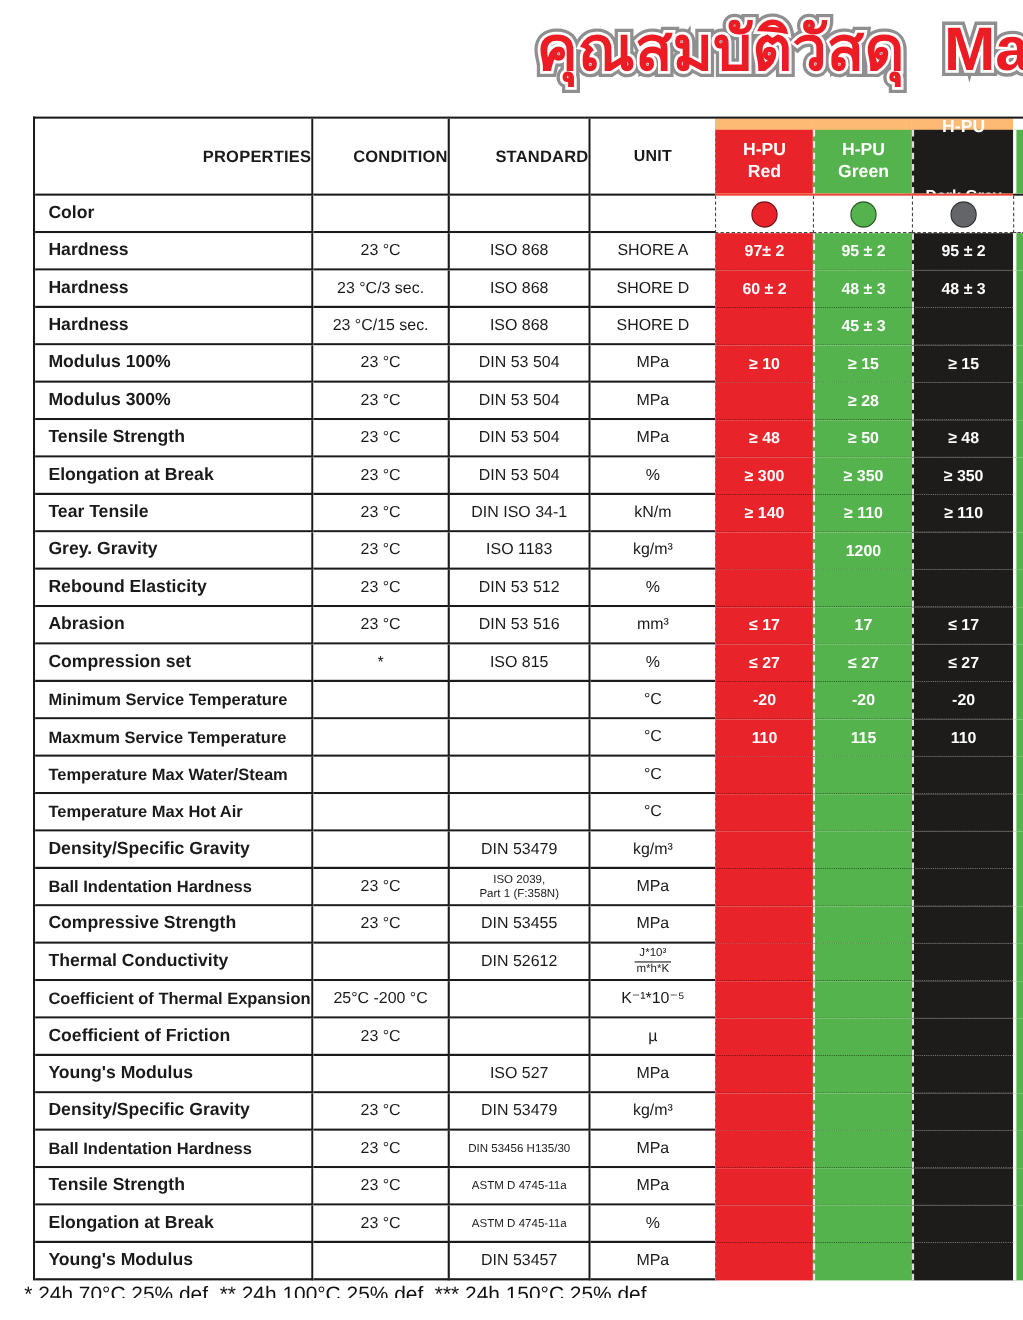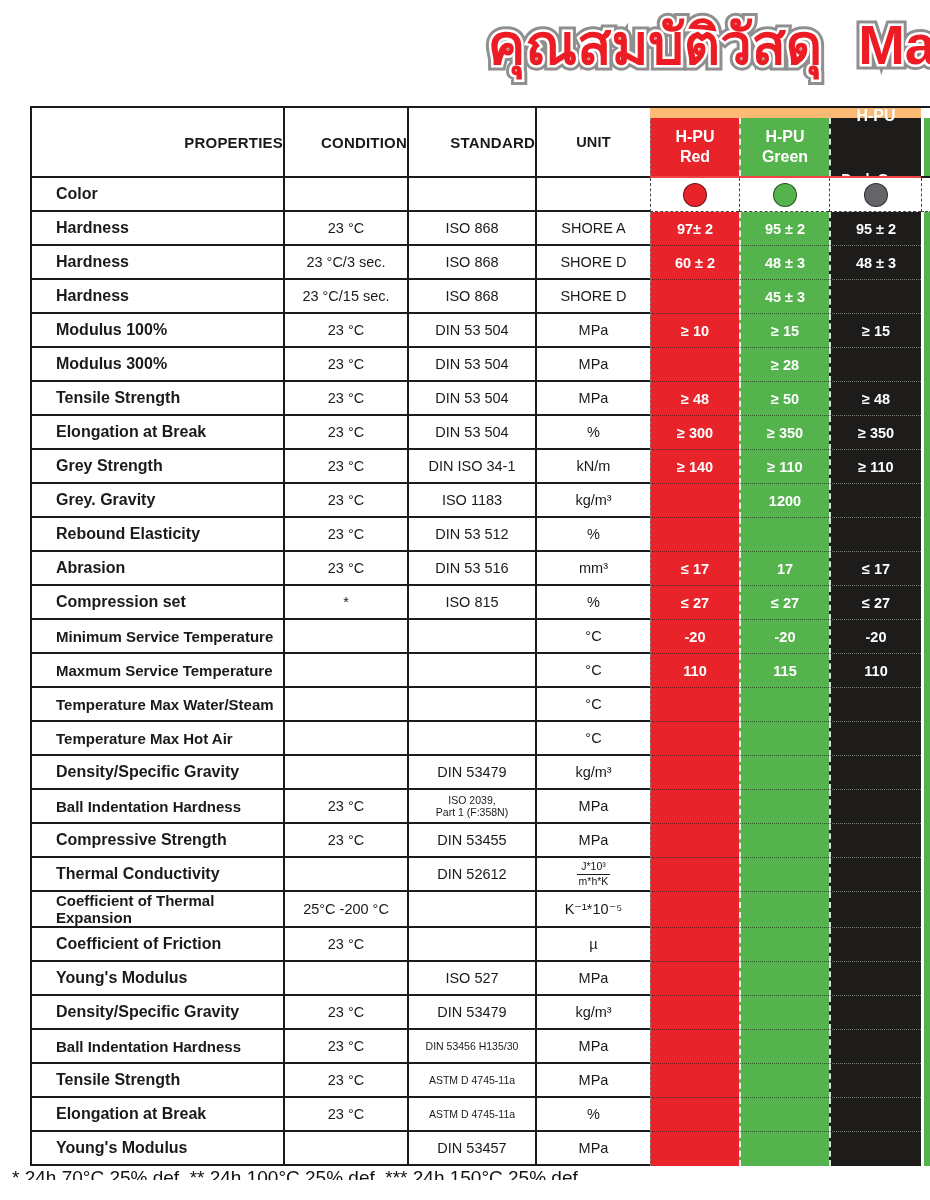--- a/index.html
+++ b/index.html
@@ -20,21 +20,21 @@
   table.props{position:absolute;left:30px;top:106px;width:900px;
         border-collapse:separate;border-spacing:0;table-layout:fixed;
         border-top:2px solid #1a1a1a;border-left:2px solid #1a1a1a;}
   thead tr{height:70px;}
   tbody tr{height:34px;}
   th,td{padding:0;margin:0;vertical-align:middle;overflow:hidden;box-sizing:border-box;}
 
   .wcell{border-right:2px solid #1a1a1a;border-bottom:2px solid #1a1a1a;background:#fff;}
   .hdr{font-weight:bold;font-size:15px;text-align:right;letter-spacing:.2px;}
 
-  .prop{text-align:left;padding-left:24px;font-weight:bold;font-size:16px;margin-top:43px;}
+  .prop{text-align:left;padding-left:12px;font-weight:bold;font-size:16px;margin-top:43px;}
   .prop.small{font-size:15px;}
   .cond,.std,.unit{text-align:center;font-size:14.5px;}
   .std.small{font-size:10.5px;line-height:1.15;white-space:pre-line;}
   .unit{border-right:none;margin-left:44px;}
 
   
   .mat-th{border-bottom:2px solid #ef4444;background:#fdba74;}
   .mh{height:58px;margin-top:10px;display:flex;flex-direction:column;justify-content:center;
       text-align:center;color:#fff;font-weight:bold;font-size:16px;line-height:1.25;}
   .mh-red{background:var(--red);border-left:1.6px dashed #888;}
@@ -59,21 +59,21 @@
   tbody tr:last-child .c-red{border-bottom:none;}
   tbody tr:last-child .c-green{border-bottom:none;}
   tbody tr:last-child .c-dark{border-bottom:none;}
 
   
   .frac{display:inline-block;font-size:10.5px;line-height:1.25;vertical-align:middle;}
   .frac .num{display:block;border-bottom:1.3px solid #1a1a1a;padding:0 4px;}
   .frac .den{display:block;}
 
   
-  .foot{position:absolute;left:12px;top:1167px;width:903px;display:flex;
+  .foot{position:absolute;left:22px;top:1167px;width:903px;display:flex;
         justify-content:space-between;font-size:19px;color:#111;}
 </style>
 </head>
 <body>
 
 <div class="page">
 
   <div class="title">
     <span class="title-stack">
       <span class="t-layer t-grey"><span>คุณสมบัติวัสดุ</span><span class="t-latin">Ma</span></span>
@@ -198,21 +198,21 @@
           <td class="wcell prop">Elongation at Break</td>
           <td class="wcell cond">23 °C</td>
           <td class="wcell std">DIN 53 504</td>
           <td class="wcell unit">%</td>
           <td class="mat c-red">≥ 300</td>
           <td class="mat c-green">≥ 350</td>
           <td class="mat c-dark">≥ 350</td>
           <td class="sliv"></td>
         </tr>
         <tr>
-          <td class="wcell prop">Grey Strength</td>
+          <td class="wcell prop">Tear Tensile</td>
           <td class="wcell cond">23 °C</td>
           <td class="wcell std">DIN ISO 34-1</td>
           <td class="wcell unit">kN/m</td>
           <td class="mat c-red">≥ 140</td>
           <td class="mat c-green">≥ 110</td>
           <td class="mat c-dark">≥ 110</td>
           <td class="sliv"></td>
         </tr>
         <tr>
           <td class="wcell prop">Grey. Gravity</td>

